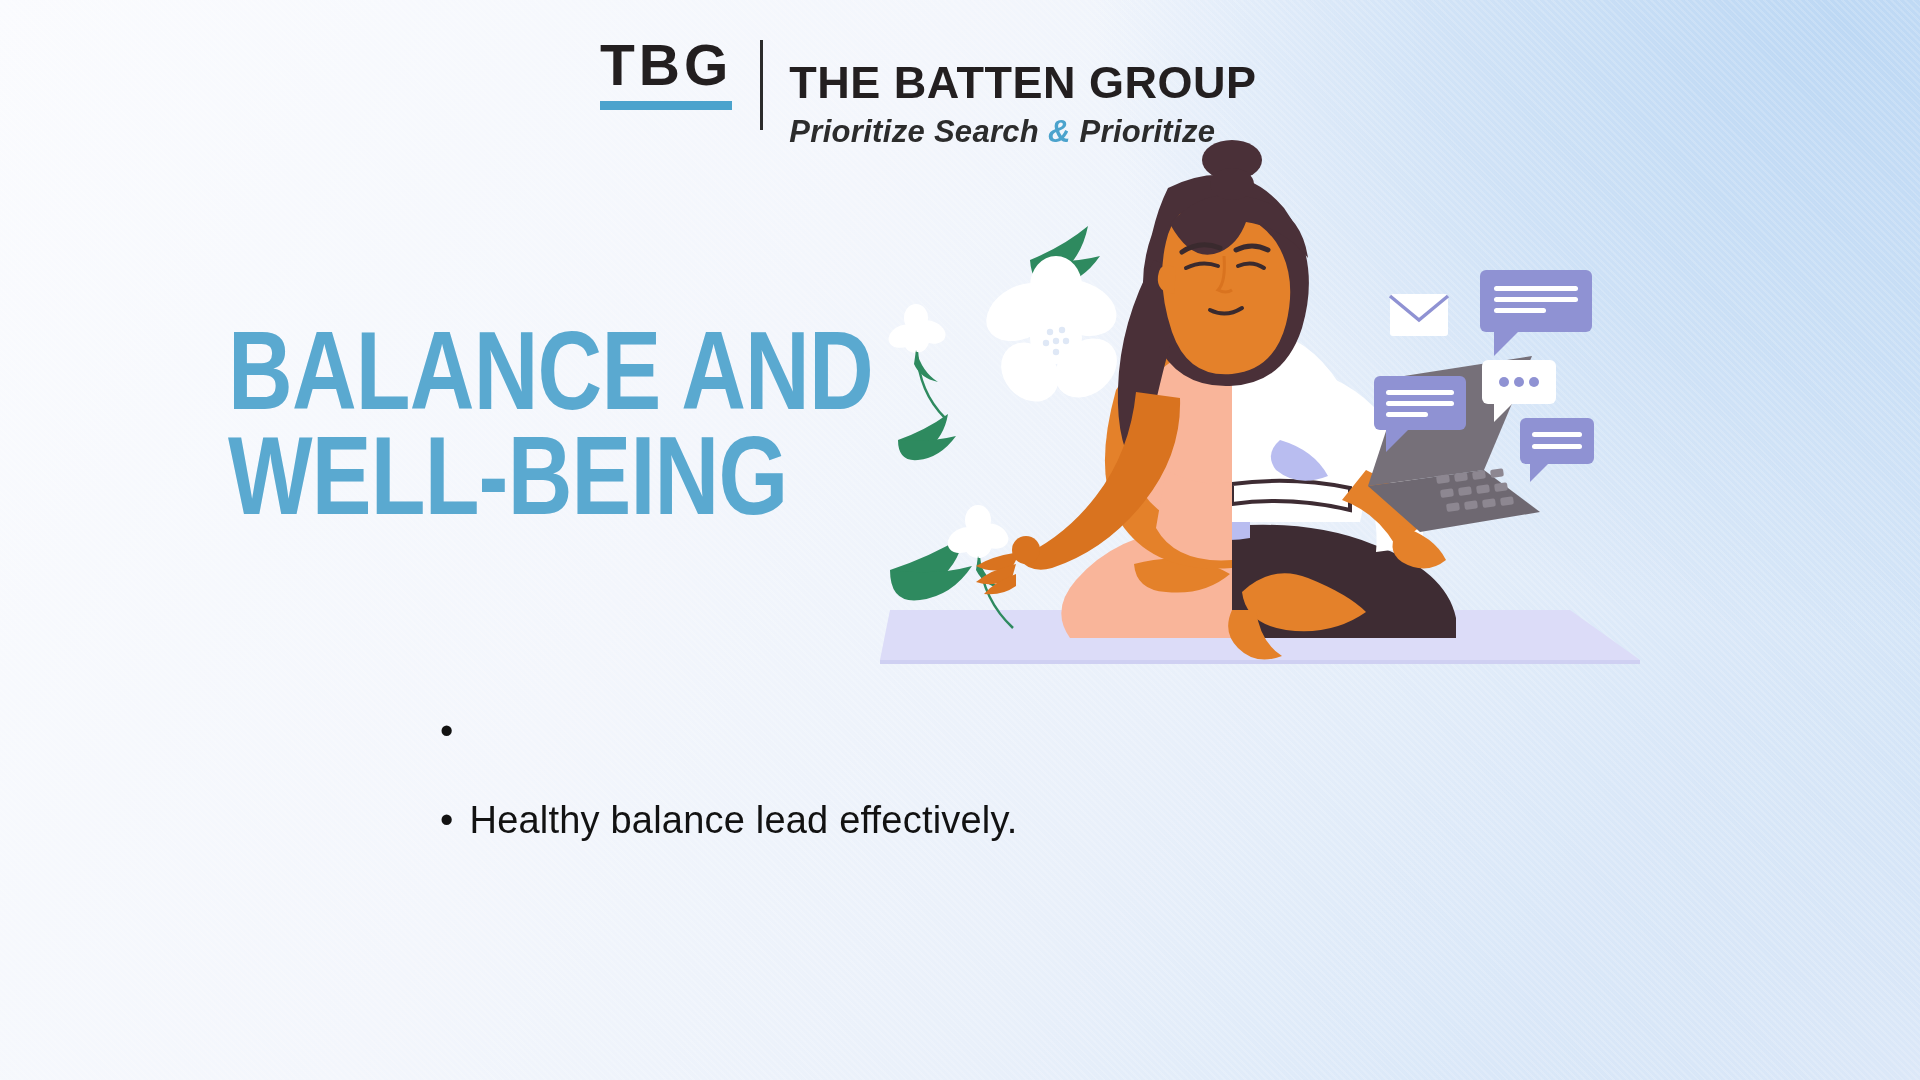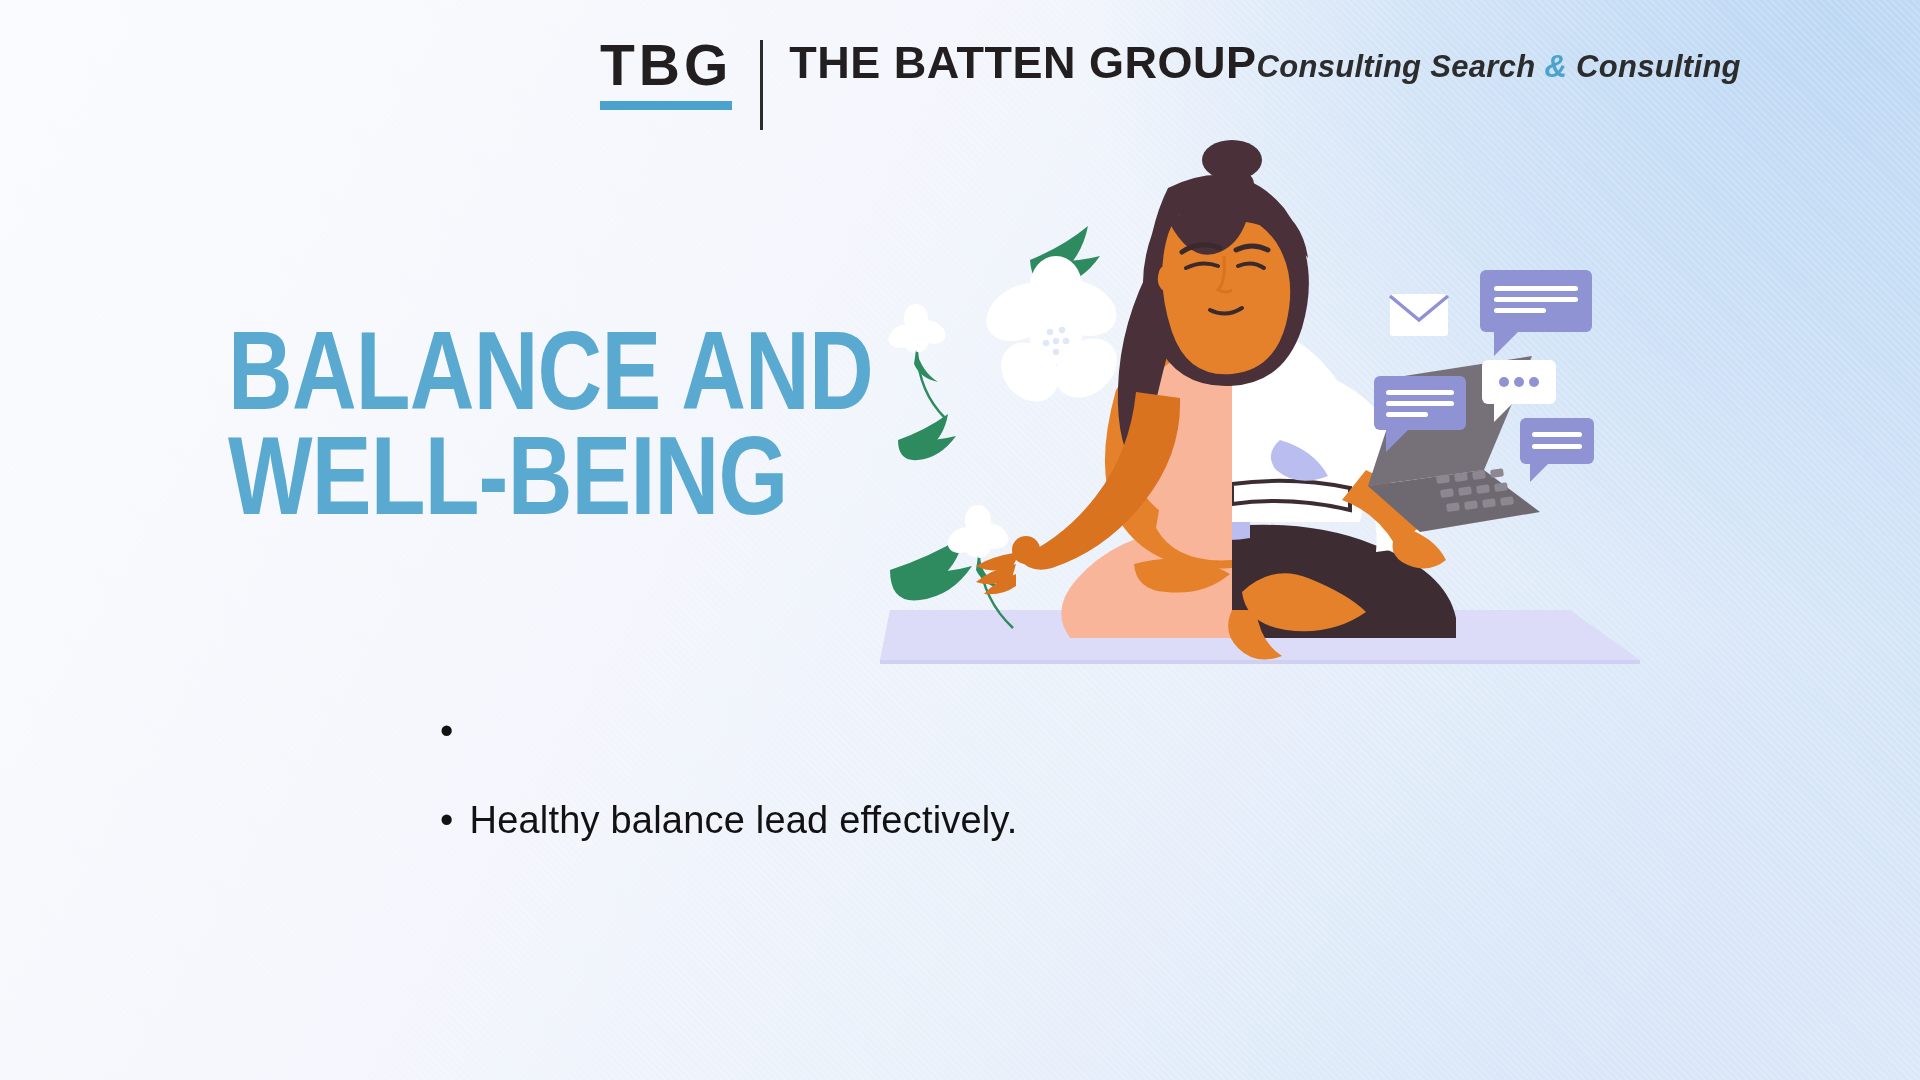--- a/index.html
+++ b/index.html
@@ -37,21 +37,21 @@
     font-family:"Liberation Sans", sans-serif;
     font-weight:bold; font-size:57px; letter-spacing:4px;
     color:#231f20; line-height:.95;
   }
   #logo-rule {
     height:9px; background:#4ba3cd; margin-top:9px; width:100%;
   }
   #logo-divider {
     width:3px; background:#2c2c2c; height:90px; margin:2px 26px 0 28px;
   }
-  #logo-right { display:flex; flex-direction:row; padding-top:2px; }
+  #logo-right { display:flex; flex-direction:column; padding-top:2px;margin-top:20px; }
   #logo-name {
     font-family:"Liberation Sans", sans-serif;
     font-weight:bold; font-size:45px; letter-spacing:.5px;
     color:#231f20; line-height:1;
   }
   #logo-tagline {
     font-family:"Liberation Sans", sans-serif;
     font-style:italic; font-weight:bold; font-size:31px;
     color:#2c2c2c; margin-top:9px; letter-spacing:.3px;
   }
@@ -100,21 +100,21 @@
 <div id="slide">
 
   <div id="logo">
     <div id="logo-tbg">
       <div id="logo-tbg-text">TBG</div>
       <div id="logo-rule"></div>
     </div>
     <div id="logo-divider"></div>
     <div id="logo-right">
       <div id="logo-name">THE BATTEN GROUP</div>
-      <div id="logo-tagline"><span>Consulting Search </span><span id="logo-amp">&amp;</span><span> Consulting</span></div>
+      <div id="logo-tagline"><span>Prioritize Search </span><span id="logo-amp">&amp;</span><span> Prioritize</span></div>
     </div>
   </div>
 
   <div id="headline">
     <div class="headline-line">BALANCE AND</div>
     <div class="headline-line">WELL-BEING</div>
   </div>
 
   <div id="bullets">
     <div class="bullet-row">

